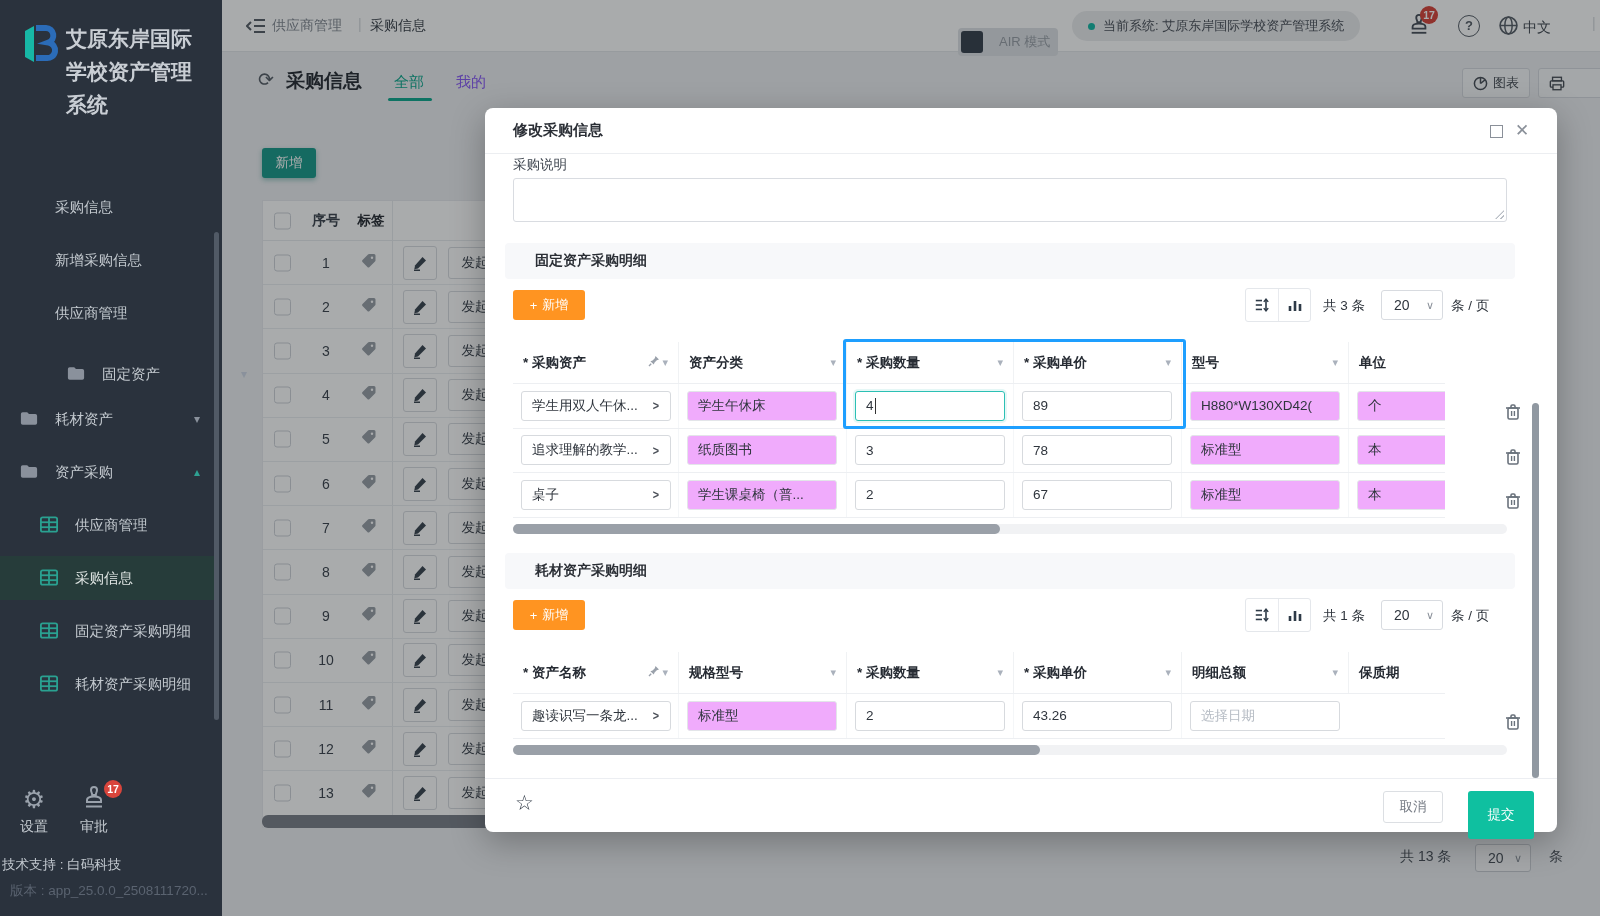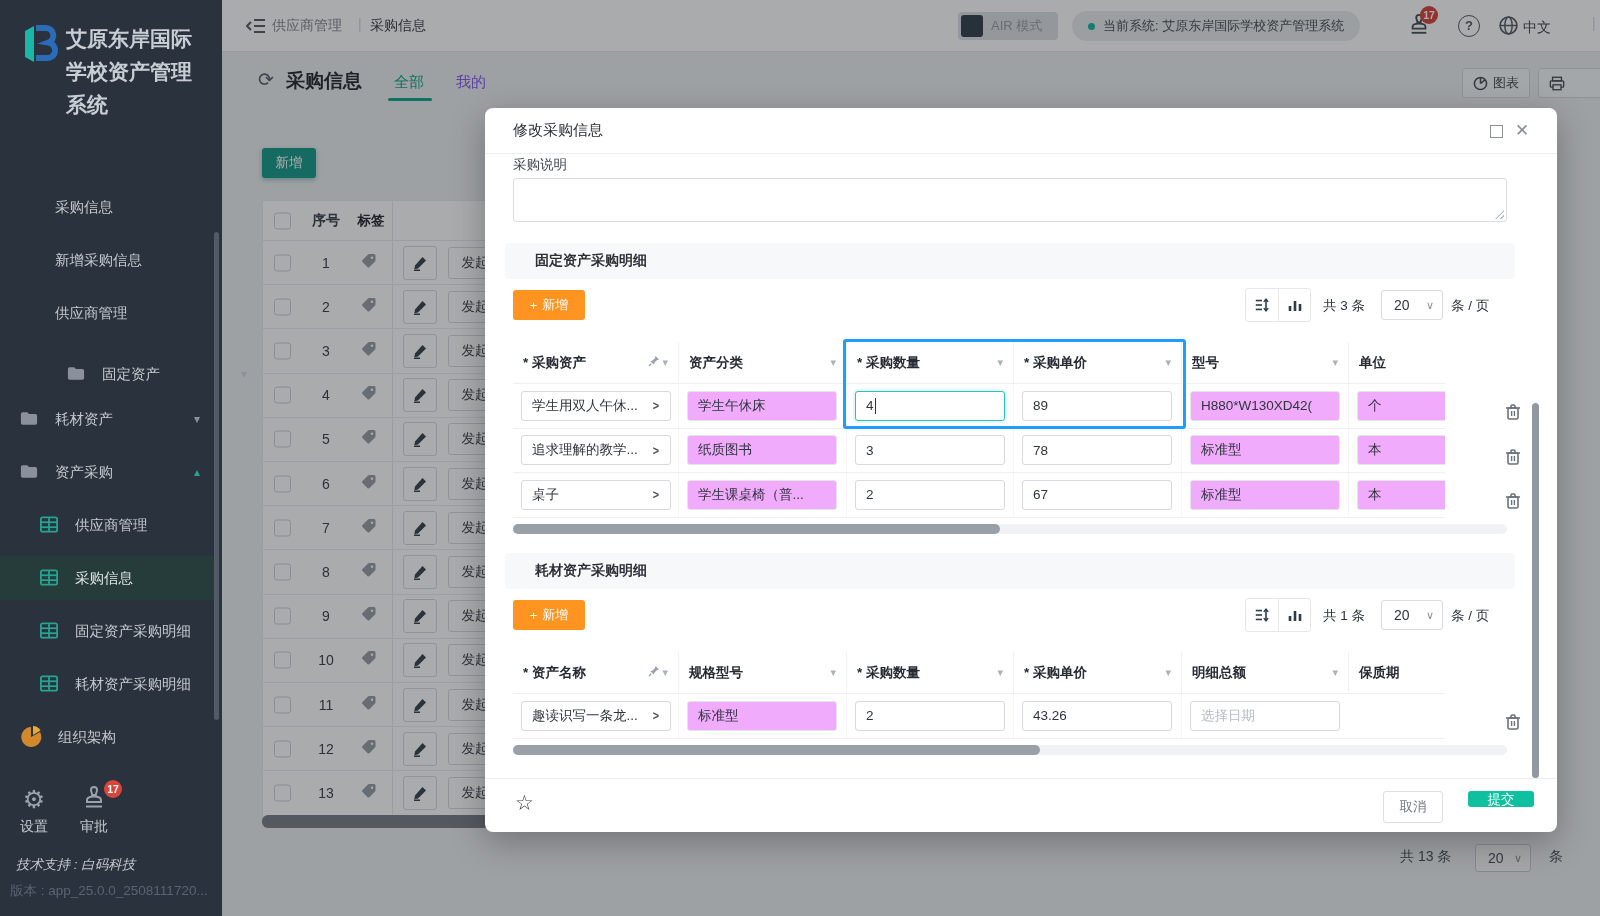--- a/index.html
+++ b/index.html
@@ -19,30 +19,30 @@
   .sitem .ficon { position:absolute; left:20px; top:14px; }
   .sitem .caret { position:absolute; right:18px; font-size:12px; color:#8a919c; }
   .sub .lbl { margin-left:75px; }
   .sub .ticon { position:absolute; left:40px; top:13px; }
   .sub.active { background:#263c3a; }
   .sub.active::after { content:""; position:absolute; right:-0px; top:0; width:4px; height:100%; background:#1ba390; }
   .org .picon { position:absolute; left:20px; top:11px; }
   .org .lbl { margin-left:58px; }
   .bottom-ic { position:absolute; text-align:center; color:#c3c9cf; font-size:14px; }
   .badge { position:absolute; background:#d9453c; color:#fff; border-radius:9px; font-size:10.5px; min-width:18px; height:18px; line-height:18px; text-align:center; padding:0 3px; font-weight:bold; }
-  .support { position:absolute; left:16px; top:856px; color:#c2c8cf; font-size:13.5px;font-style:italic; }
+  .support { position:absolute; left:2px; top:856px; color:#c2c8cf; font-size:13.5px; }
   .version { position:absolute; left:10px; top:882px; color:#5a6370; font-size:13.5px; white-space:nowrap; }
   .side-scroll { position:absolute; left:214px; top:232px; width:5px; height:488px; background:#515a66; border-radius:3px; }
 
   
   #topbar { position:absolute; left:222px; top:0; width:1378px; height:52px; background:#fff; border-bottom:1px solid #e3e6ea; z-index:10; }
   .tb-tab { font-size:14px; color:#868c95; cursor:pointer; }
   .tb-tab.on { color:#3c424b; }
   .tb-div { color:#d5d8dd; font-size:14px; }
-  .air { position:absolute; left:736px; top:12px; width:100px; height:28px; background:#dfe2e6; border-radius:4px; display:flex; align-items:center; }
+  .air { position:absolute; left:736px; top:28px; width:100px; height:28px; background:#dfe2e6; border-radius:4px; display:flex; align-items:center;gap:8px; }
   .air .knob { width:22px; height:22px; background:#39434f; border-radius:3px; margin-left:3px; }
   .air .txt { color:#9aa0a8; font-size:13px; margin-left:8px; }
   .syspill { position:absolute; left:850px; top:11px; height:30px; background:#ecedef; border-radius:15px; display:flex; align-items:center; padding:0 16px; }
   .syspill .dot { width:7px; height:7px; border-radius:50%; background:#17b8a6; margin-right:8px; }
   .syspill .txt { font-size:13px; color:#4c525b; white-space:nowrap; }
   .helpc { position:absolute; left:1236px; top:15px; width:22px; height:22px; border:1.6px solid #596069; border-radius:50%; color:#596069; font-size:13px; font-weight:bold; text-align:center; line-height:19px; }
   .langtxt { font-size:14px; color:#454b54; margin-left:4px; }
 
   
   #subheader { position:absolute; left:222px; top:52px; width:1378px; height:58px; overflow:hidden; z-index:10; }
@@ -69,21 +69,21 @@
   #bghscroll { position:absolute; left:262px; top:815px; width:640px; height:13px; z-index:12; }
   #bghscroll .thumb { width:600px; height:13px; background:#7d828a; border-radius:6px; }
   .bg-pag { position:absolute; top:848px; font-size:14px; color:#4c525b; }
   .mini-select { position:absolute; height:28px; border:1px solid #c9cdd3; border-radius:3px; display:flex; align-items:center; justify-content:space-between; padding:0 8px 0 12px; font-size:14px; color:#4c525b; background:rgba(255,255,255,.5); cursor:pointer; }
   .mini-select .cv { font-size:11px; color:#8a9099; margin-left:6px; }
 
   
   #overlay { position:absolute; left:222px; top:0; width:1378px; height:916px; background:rgba(10,14,18,.35); z-index:50; }
   #modal { position:absolute; left:485px; top:108px; width:1072px; height:724px; background:#fff; border-radius:8px; box-shadow:0 10px 34px rgba(0,0,0,.28); z-index:100; }
   .mhead { position:absolute; left:0; top:0; width:100%; height:46px; border-bottom:1px solid #eceef1; }
-  .mtitle { position:absolute; left:28px; top:13px; font-size:15px; font-weight:normal; color:#2b2f36; }
+  .mtitle { position:absolute; left:28px; top:13px; font-size:15px; font-weight:bold; color:#2b2f36; }
   .maxi { position:absolute; left:1005px; top:17px; width:13px; height:13px; border:1.6px solid #8a9099; cursor:pointer; }
   .closei { position:absolute; left:1030px; top:12px; font-size:17px; color:#8a9099; cursor:pointer; }
   .mlabel { position:absolute; left:28px; top:48px; font-size:13.5px; color:#3f4650; }
   .mtextarea { position:absolute; left:28px; top:70px; width:994px; height:44px; border:1px solid #d9dce1; border-radius:3px; resize:none; outline:none; font-family:inherit; }
   .resize-h { position:absolute; left:1010px; top:102px; width:9px; height:9px; background:repeating-linear-gradient(-45deg,transparent 0 2px,#b9bec5 2px 3.2px); clip-path:polygon(100% 0,100% 100%,0 100%); pointer-events:none; }
   .band { position:absolute; left:20px; width:1010px; height:36px; background:#f7f8fa; border-radius:4px; }
   .band .bt { position:absolute; left:30px; top:9px; font-size:14px; font-weight:bold; color:#2b2f36; }
   .orange-btn { position:absolute; left:28px; width:72px; height:30px; background:#ff9421; border:none; border-radius:3px; color:#fff; font-size:13px; cursor:pointer; display:flex; align-items:center; justify-content:center; gap:5px; }
   .iconbox { position:absolute; left:760px; width:66px; height:34px; border:1px solid #e4e7eb; border-radius:3px; background:#fff; display:flex; }
   .iconbox .ic { width:32px; display:flex; align-items:center; justify-content:center; cursor:pointer; }
@@ -112,21 +112,21 @@
   .inp .ph { color:#b6bcc4; }
   .actioncol { position:absolute; left:977px; top:0; width:45px; }
   .trash-cell { position:absolute; left:0; width:45px; height:44.5px; display:flex; align-items:center; justify-content:center; cursor:pointer; }
   .hscroll { position:absolute; left:0; width:994px; height:10px; background:#f1f2f4; border-radius:5px; }
   .hscroll .thumb { height:10px; background:#9aa0a8; border-radius:5px; }
   .bluebox { position:absolute; left:358px; top:231px; width:343px; height:90px; border:3px solid #1e9fff; border-radius:3px; pointer-events:none; z-index:5; }
   .mvscroll { position:absolute; left:1047px; top:295px; width:7px; height:375px; background:#9098a1; border-radius:4px; }
   .mfooter { position:absolute; left:0; top:670px; width:100%; height:54px; border-top:1px solid #eceef2; }
   .star { position:absolute; left:30px; top:12px; font-size:21px; color:#39424e; cursor:pointer; }
   .btn-cancel { position:absolute; left:898px; top:12px; width:60px; height:32px; background:#fff; border:1px solid #dcdfe3; border-radius:3px; color:#767b84; font-size:13.5px; cursor:pointer; }
-  .btn-submit { position:absolute; left:983px; top:12px; width:66px; height:16px; background:#0fc0a0; border:none; border-radius:3px; color:#fff; font-size:13.5px; cursor:pointer; }
+  .btn-submit { position:absolute; left:983px; top:12px; width:66px; height:48px; background:#0fc0a0; border:none; border-radius:3px; color:#fff; font-size:13.5px; cursor:pointer; }
   .pin { margin-right:2px; }
 </style>
 </head>
 <body>
 
 <div id="sidebar">
   <span class="side-logo">
     <svg width="44" height="44" viewBox="0 0 44 44">
       <path d="M7 9 l9 -5 v36 l-9 -5 z" fill="#17b8a6"></path>
       <path d="M18 6 h10 a7.5 7.5 0 0 1 2.5 14.5 A7.5 7.5 0 0 1 28 36 h-10" fill="none" stroke="#2b6cb8" stroke-width="6"></path>
@@ -198,27 +198,20 @@
     <span class="lbl">固定资产采购明细</span>
   </div>
   <div class="sitem sub" style="top:662px;">
     <span class="ticon"><svg width="18" height="17" viewBox="0 0 20 18">
           <rect x="1" y="1" width="18" height="16" rx="2" fill="none" stroke="#2aa191" stroke-width="2"></rect>
           <line x1="10" y1="1" x2="10" y2="17" stroke="#2aa191" stroke-width="2"></line>
           <line x1="1" y1="6.5" x2="19" y2="6.5" stroke="#2aa191" stroke-width="2"></line>
           <line x1="1" y1="12" x2="19" y2="12" stroke="#2aa191" stroke-width="2"></line>
         </svg></span>
     <span class="lbl">耗材资产采购明细</span>
-  </div>
-  <div class="sitem org" style="top:715px;">
-    <span class="picon"><svg width="22" height="22" viewBox="0 0 22 22">
-          <path d="M11 11 L11 1 A10 10 0 1 0 20 6 z" fill="#d1892b"></path>
-          <path d="M13 9 L13 0 a9 9 0 0 1 7.5 4.5 z" fill="#e7a83e"></path>
-        </svg></span>
-    <span class="lbl">组织架构</span>
   </div>
 
   <div class="bottom-ic" style="left:14px; top:786px; width:40px;">
     <div style="font-size:25px; color:#9aa2ac; line-height:26px;">⚙</div>
     <div style="margin-top:6px;">设置</div>
   </div>
   <div class="bottom-ic" style="left:72px; top:786px; width:44px;">
     <div style="position:relative; height:26px;">
       <span><svg width="24" height="24" viewBox="0 0 24 24">
             <path d="M9 4 a3 3 0 0 1 6 0 c0 2 -1.2 3 -1.2 5 h-3.6 C10.2 7 9 6 9 4 z" fill="none" stroke="#9aa2ac" stroke-width="2"></path>

